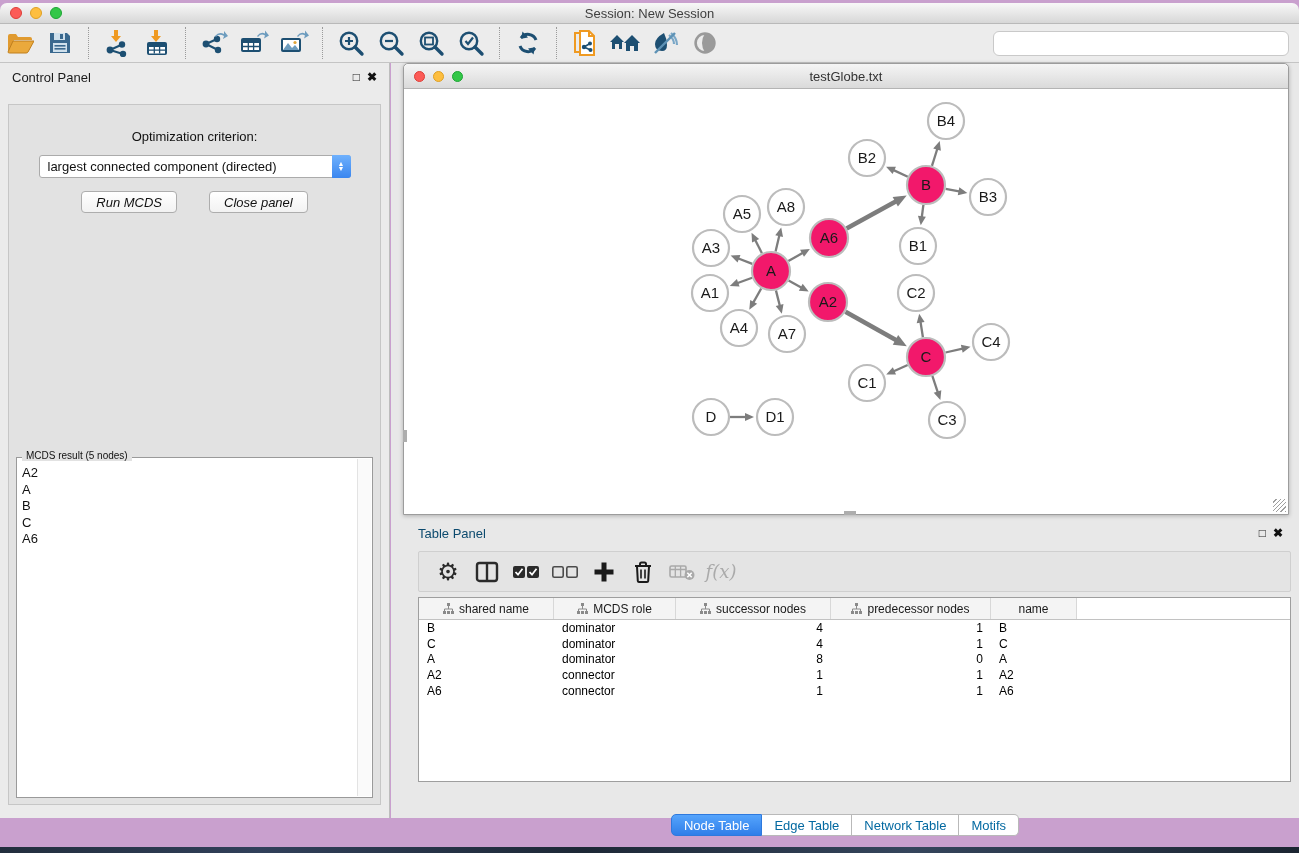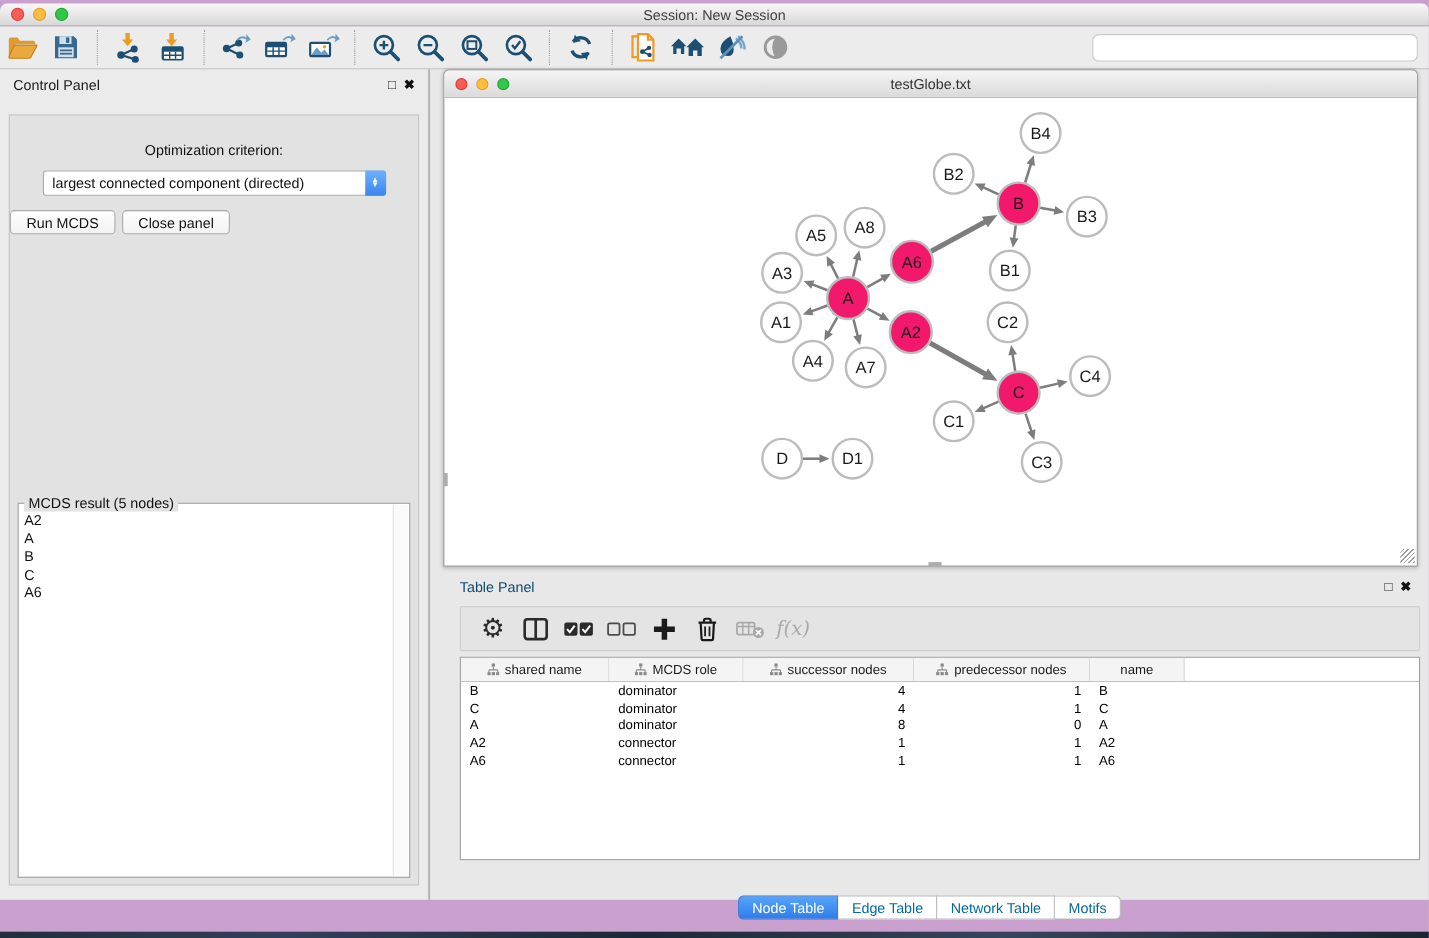--- a/index.html
+++ b/index.html
@@ -43,27 +43,27 @@
   .seg .tab.sel { background:linear-gradient(#55a4fc,#2f7ee9); border-color:#2e79dd; color:#fff; }
   #cp-inner { position:absolute; left:8px; right:8px; top:41px; bottom:13px;
     background:#e2e2e2; border:1px solid #c6c6c6; }
   #opt-label { text-align:center; margin-top:24px; font-size:13px; color:#111; }
   #criterion { position:relative; margin:11px auto 0; width:312px; height:23px; background:#fff;
     border:1px solid #ababab; border-radius:3px; display:flex; align-items:center; }
   #criterion-text { font-size:13px; color:#111; padding-left:8px; flex:1; }
   #criterion-stepper { width:19px; height:23px; margin:-1px -1px 0 0; border-radius:0 3px 3px 0;
     background:linear-gradient(#6fb1fd,#3a86ef); display:flex; flex-direction:column;
     align-items:center; justify-content:center; color:#fff; font-size:7px; line-height:5px; }
-  #cp-buttons { display:flex; justify-content:flex-start; gap:6px; margin-top:13px; }
+  #cp-buttons { display:flex; justify-content:center; gap:32px; margin-top:13px;font-style:italic; }
   .btn { font-size:13px; color:#111; background:linear-gradient(#ffffff,#f2f2f2);
     border:1px solid #adadad; border-radius:4px; padding:3px 14px; height:22px; display:flex; align-items:center; }
   #mcds-box { position:absolute; left:7px; right:7px; top:352px; bottom:6px;
     border:1px solid #9a9a9a; background:#fff; }
   #mcds-legend { position:absolute; top:-8px; left:5px; background:#e2e2e2; padding:0 4px;
-    font-size:13px; color:#111; }
+    font-size:10px; color:#111; }
   #mcds-list { position:absolute; inset:1px 15px 1px 1px; padding:6px 4px; font-size:13px;
     color:#111; line-height:16.5px; overflow:hidden; }
   #mcds-scroll { position:absolute; top:1px; bottom:1px; right:1px; width:14px;
     background:#fafafa; border-left:1px solid #e3e3e3; }
 
   
   #right-region { position:absolute; left:391px; top:63px; right:0; height:755px; background:#e8e8e8; }
 
   
   #net-win { position:absolute; left:12px; top:0; width:886px; height:452px;

